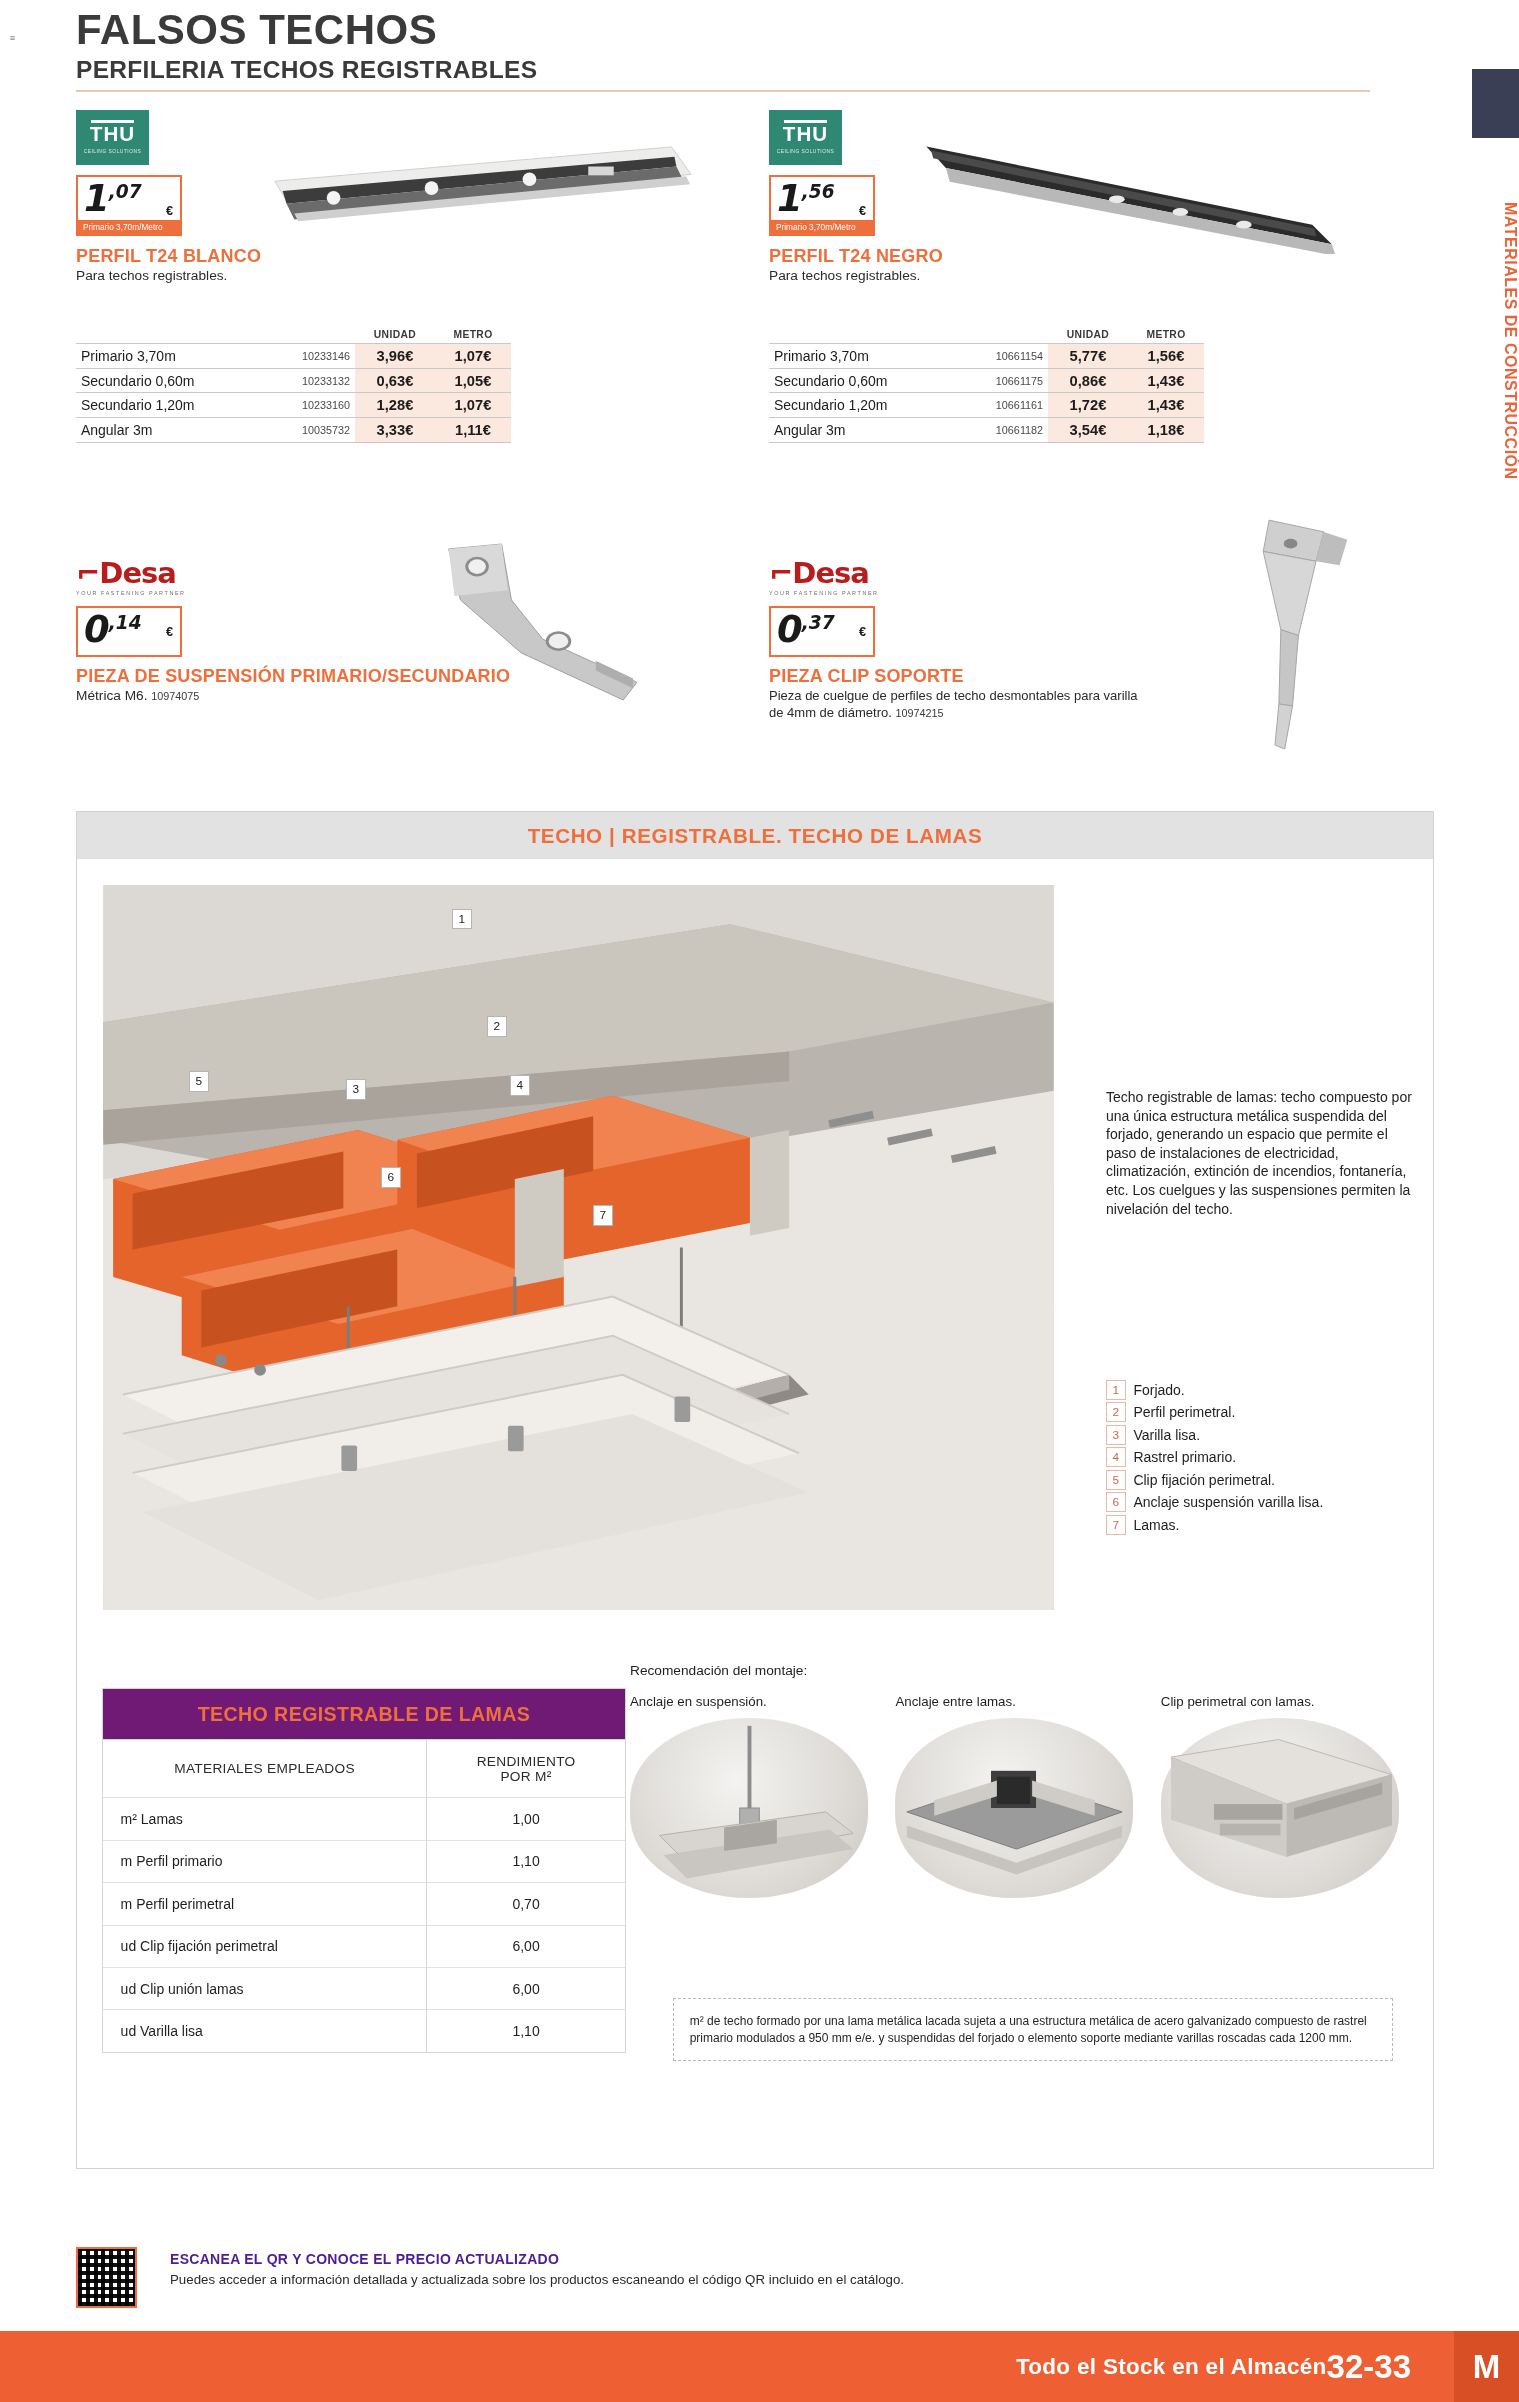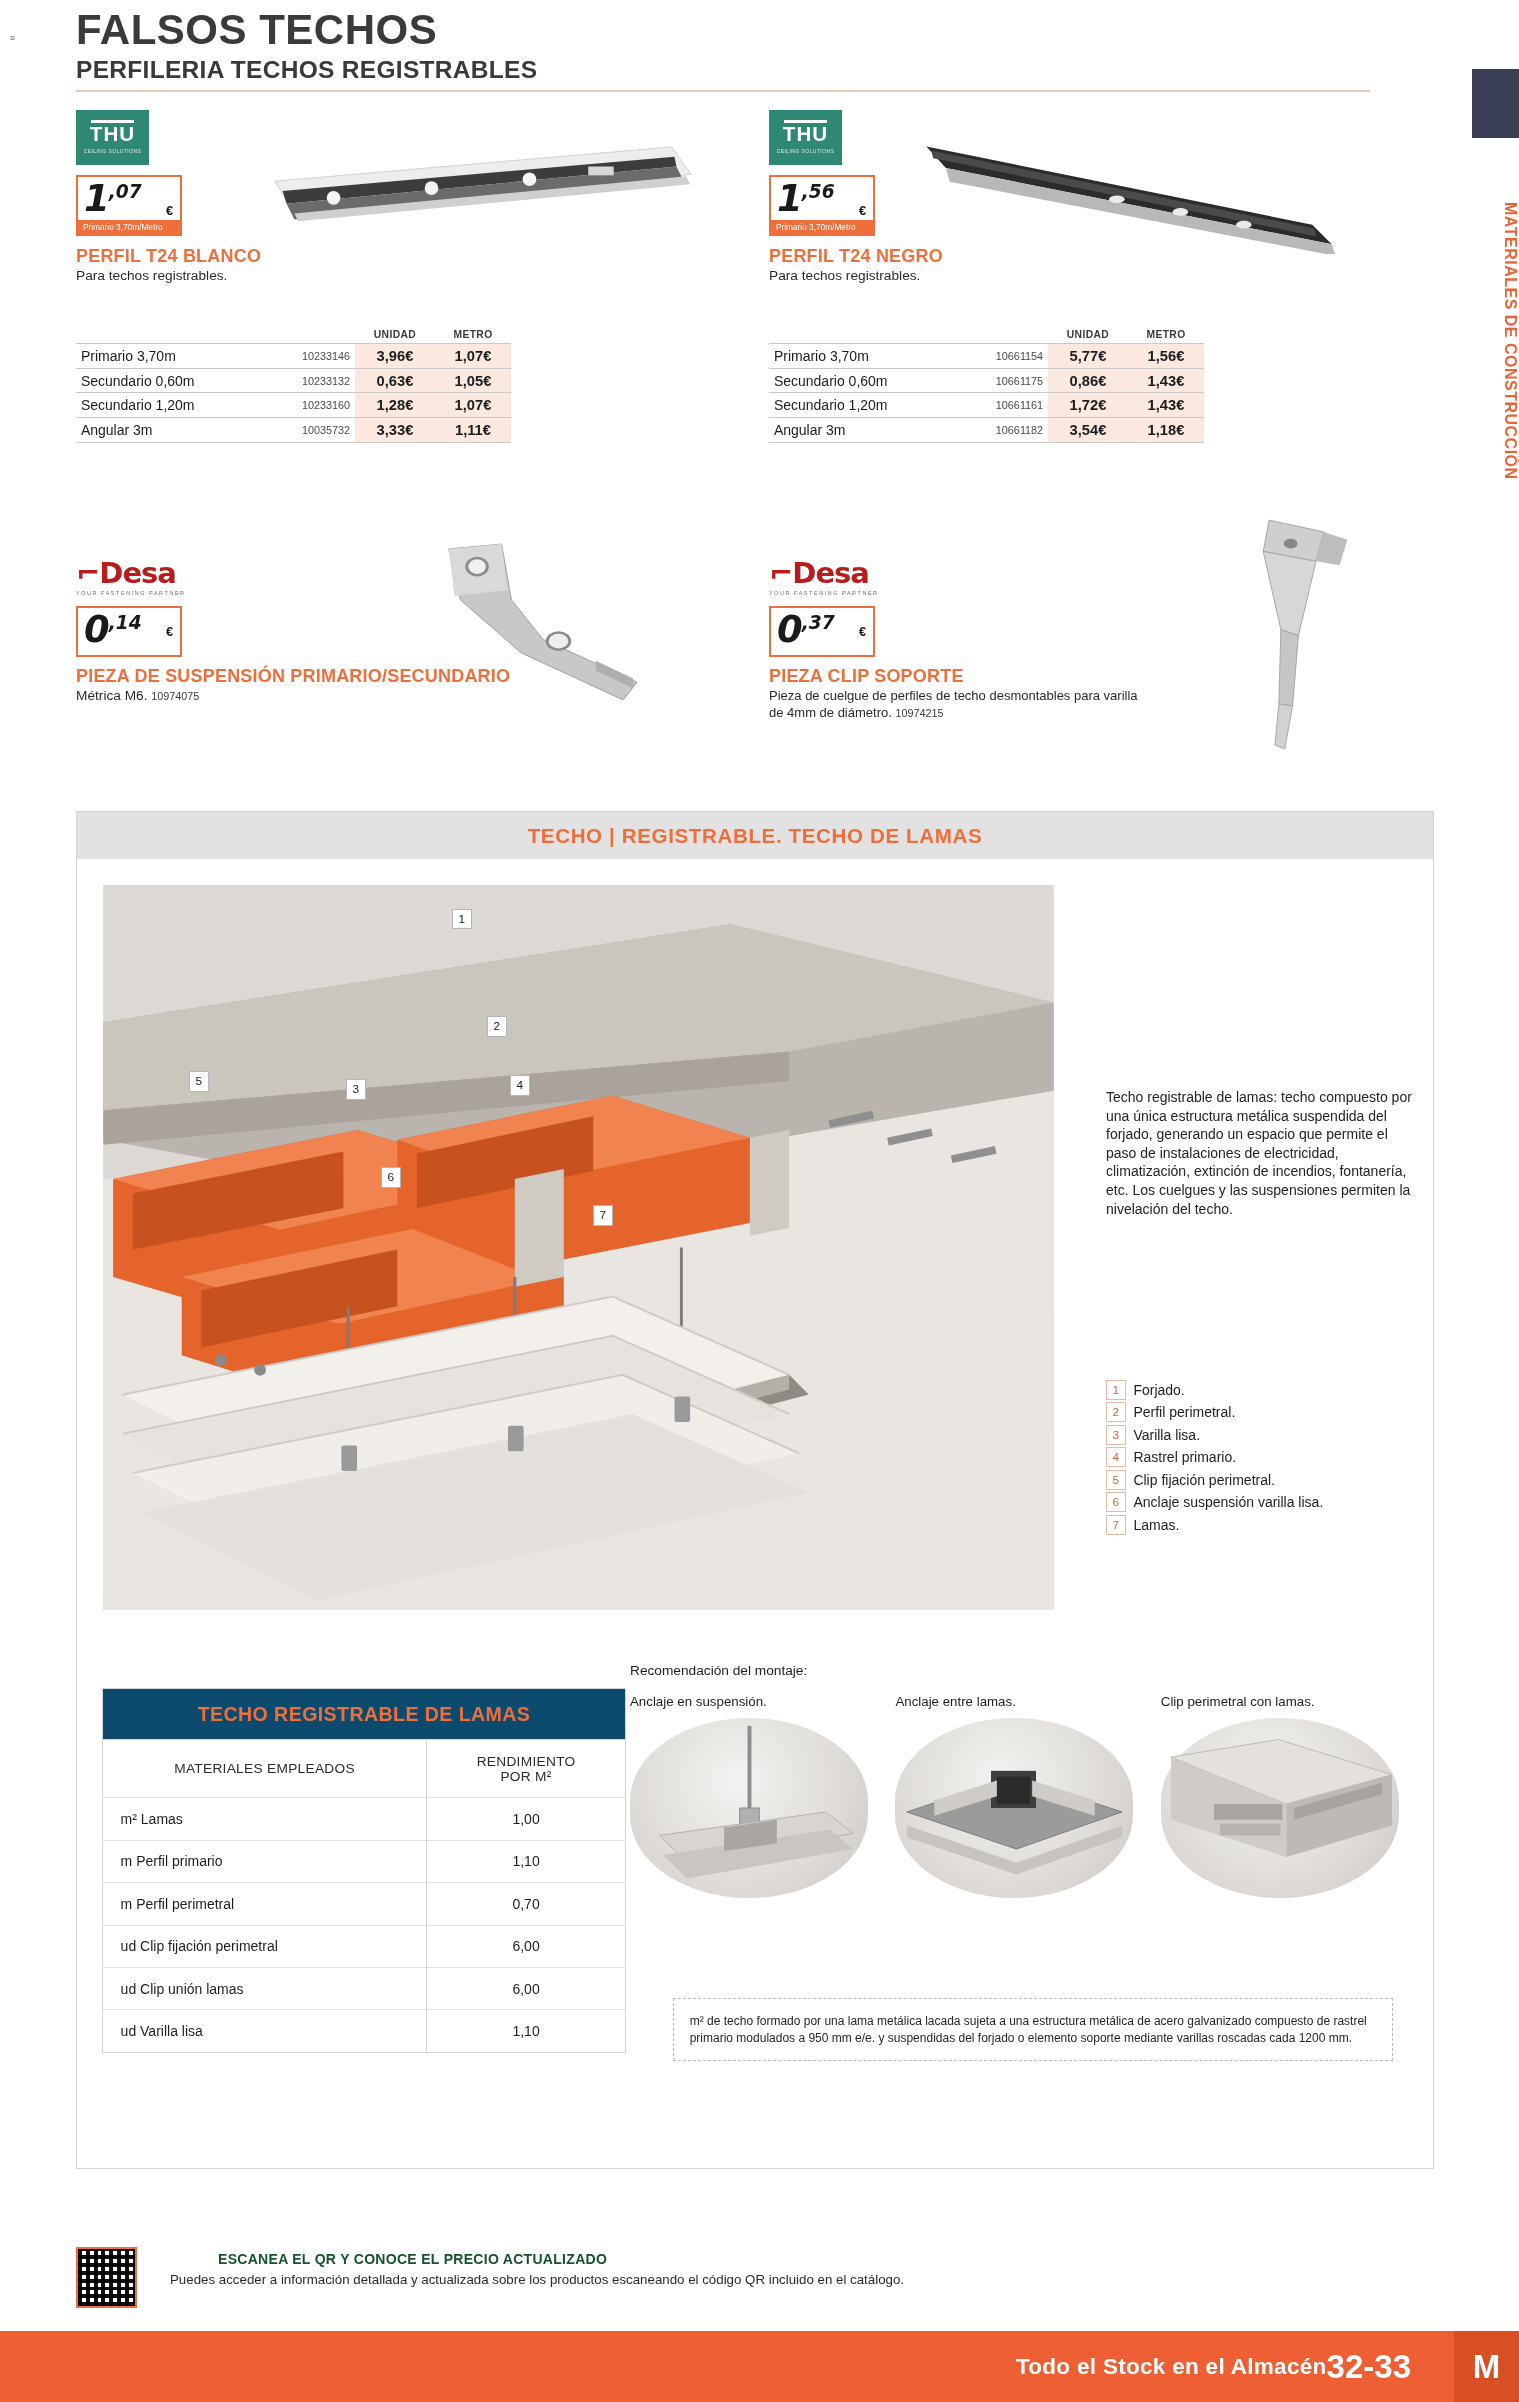--- a/index.html
+++ b/index.html
@@ -128,21 +128,21 @@
     margin-right: 7.8px; flex: none;
   }
   .legend .lt { font-size: 14px; color: #1f1f1f; }
 
   
   .mat {
     position: absolute; left: 102px; top: 1688px; width: 524px;
     border: 1px solid #d5d5d5;
   }
   .mat .mhead {
-    height: 51px; background: #0c4a6e; display: flex; align-items: center; justify-content: center;
+    height: 51px; background: #701a75; display: flex; align-items: center; justify-content: center;
     color: #ee6f3c; font-weight: bold; font-size: 19.6px; letter-spacing: 0.4px;
     border-bottom: 1px solid #d5d5d5;
   }
   .mat table { width: 100%; border-collapse: collapse; }
   .mat th {
     font-size: 13.7px; font-weight: normal; color: #2b2b2b; padding: 13.7px 9.8px; text-align: center;
     border-right: 1px solid #d5d5d5; letter-spacing: 0.3px;
   }
   .mat th:last-child { border-right: none; }
   .mat td { font-size: 14px; color: #1f1f1f; padding: 12.7px 17.6px; border-top: 1px solid #e2e2e2; }
@@ -168,21 +168,21 @@
   
   .qrstrip { position: absolute; left: 76px; top: 2247px; width: 1362px; height: 76px; }
   .qr {
     position: absolute; left: 0; top: 0; width: 61px; height: 61px;
     border: 2.9px solid #ee6f3c; background:
       repeating-linear-gradient(90deg,#111 0 3.9px,#fff 3.9px 7.8px),
       repeating-linear-gradient(0deg,#111 0 3.9px,#fff 3.9px 7.8px);
     background-blend-mode: multiply;
   }
   .qrtxt { position: absolute; left: 94px; top: 3.9px; }
-  .qrtxt .t1 { color: #14532d; font-weight: bold; font-size: 14px; letter-spacing: 0.3px; margin-left: 48px; }
+  .qrtxt .t1 { color: #4c1d95; font-weight: bold; font-size: 14px; letter-spacing: 0.3px; }
   .qrtxt .t2 { color: #2a2a2a; font-size: 13.3px; margin-top: 4.9px; }
 
   
   .footer {
     position: absolute; left: 0; bottom: 0; width: 1519px; height: 71px; background: #ee6033;
     display: flex; align-items: center;
   }
   .footer .ftext {
     flex: 1; text-align: right; color: #fff; font-size: 22.5px; font-weight: bold; letter-spacing: 0.3px;
     padding-left: 106px;

